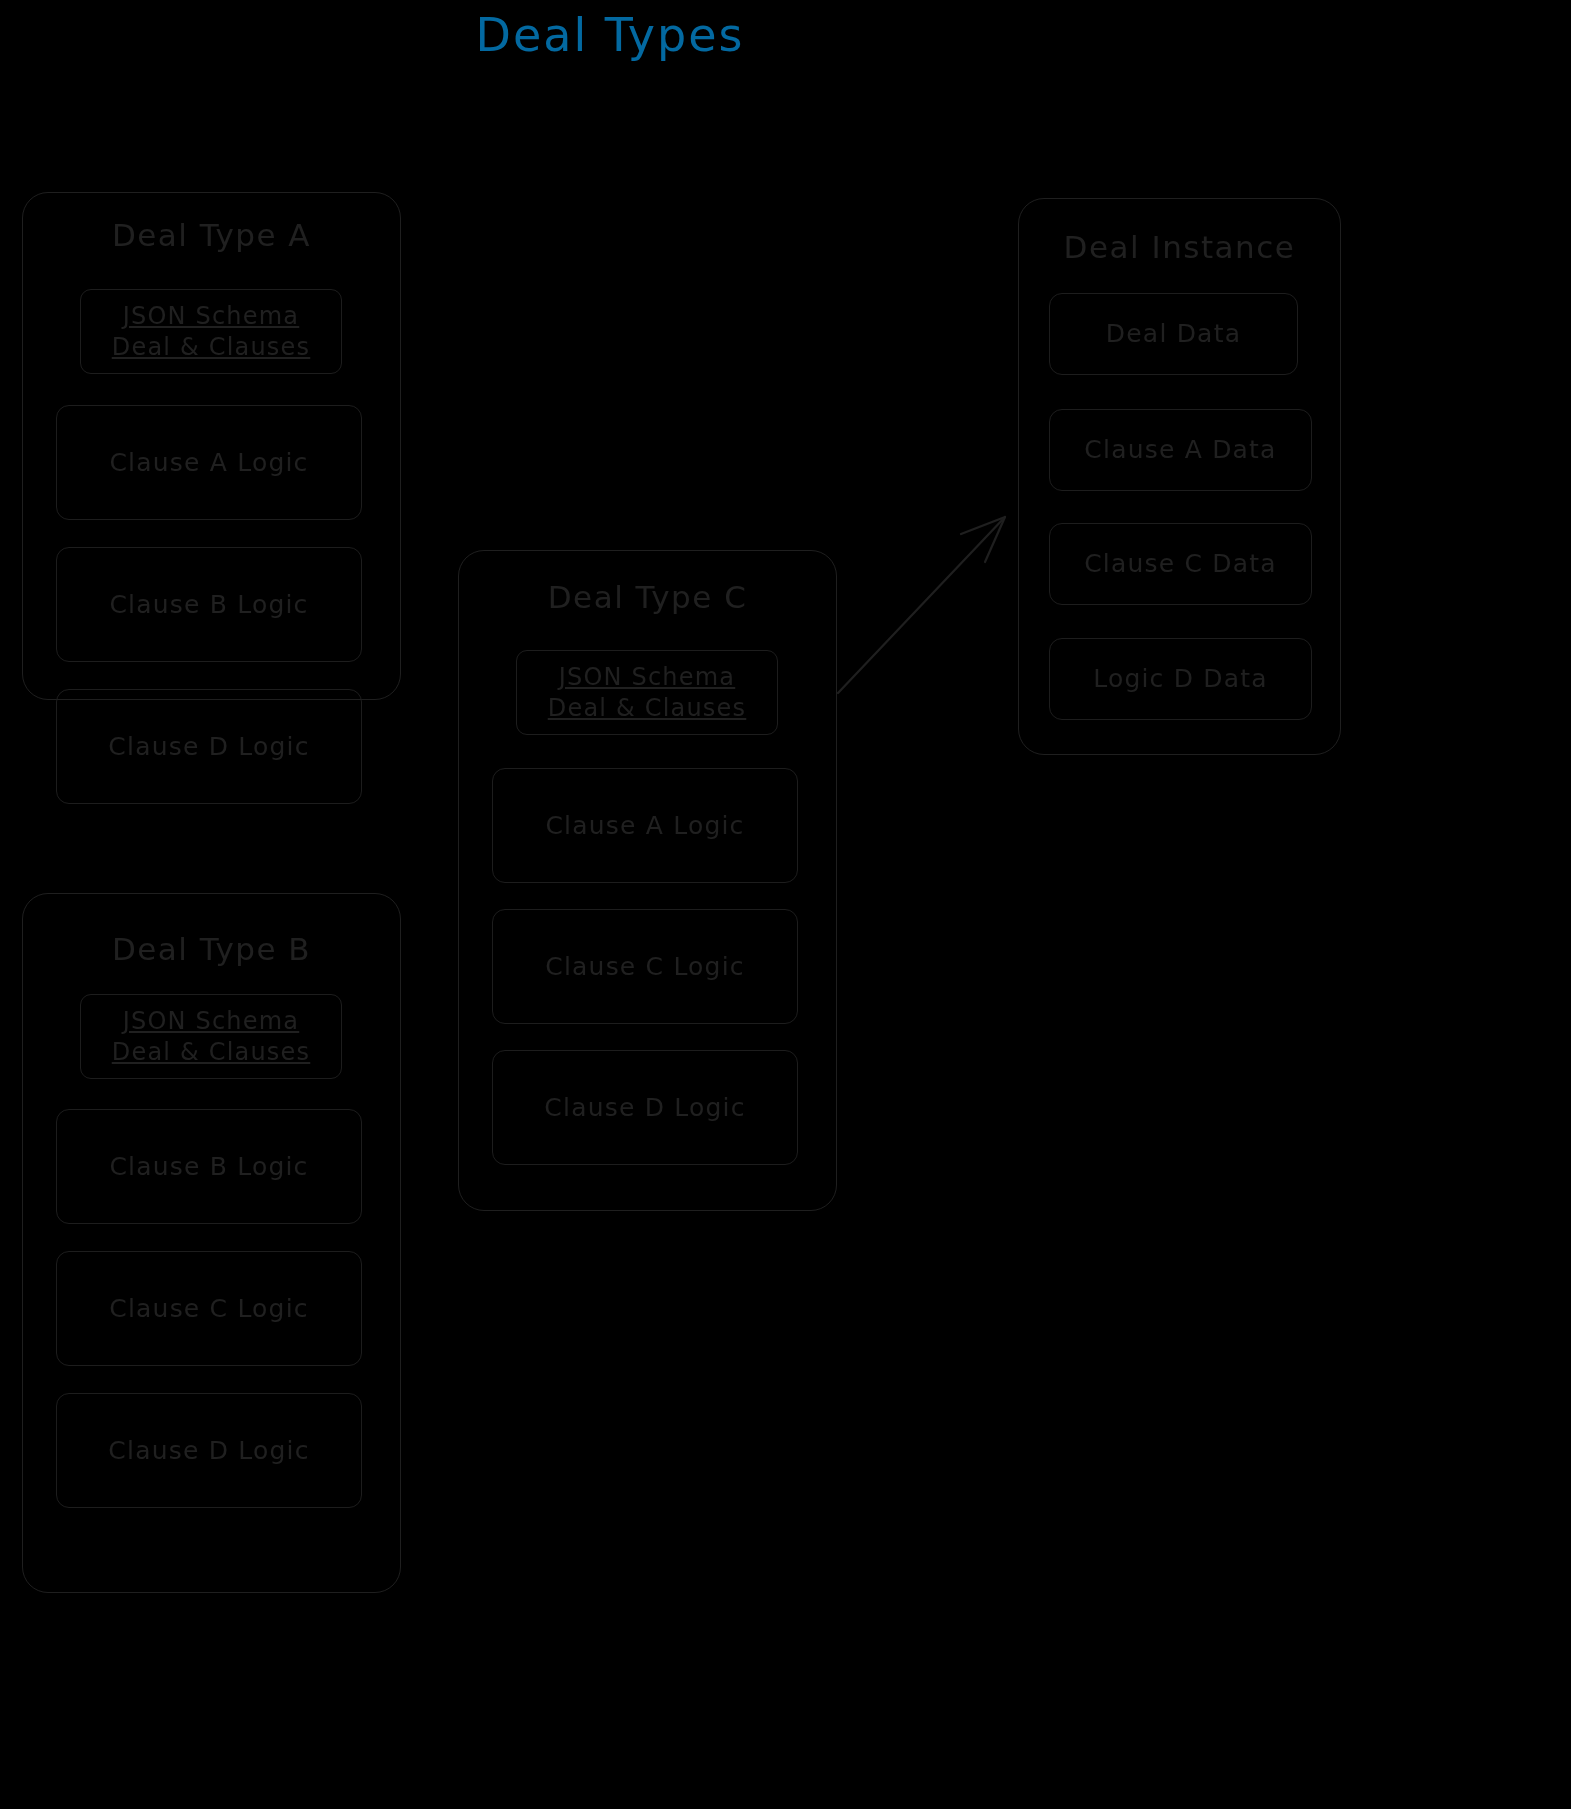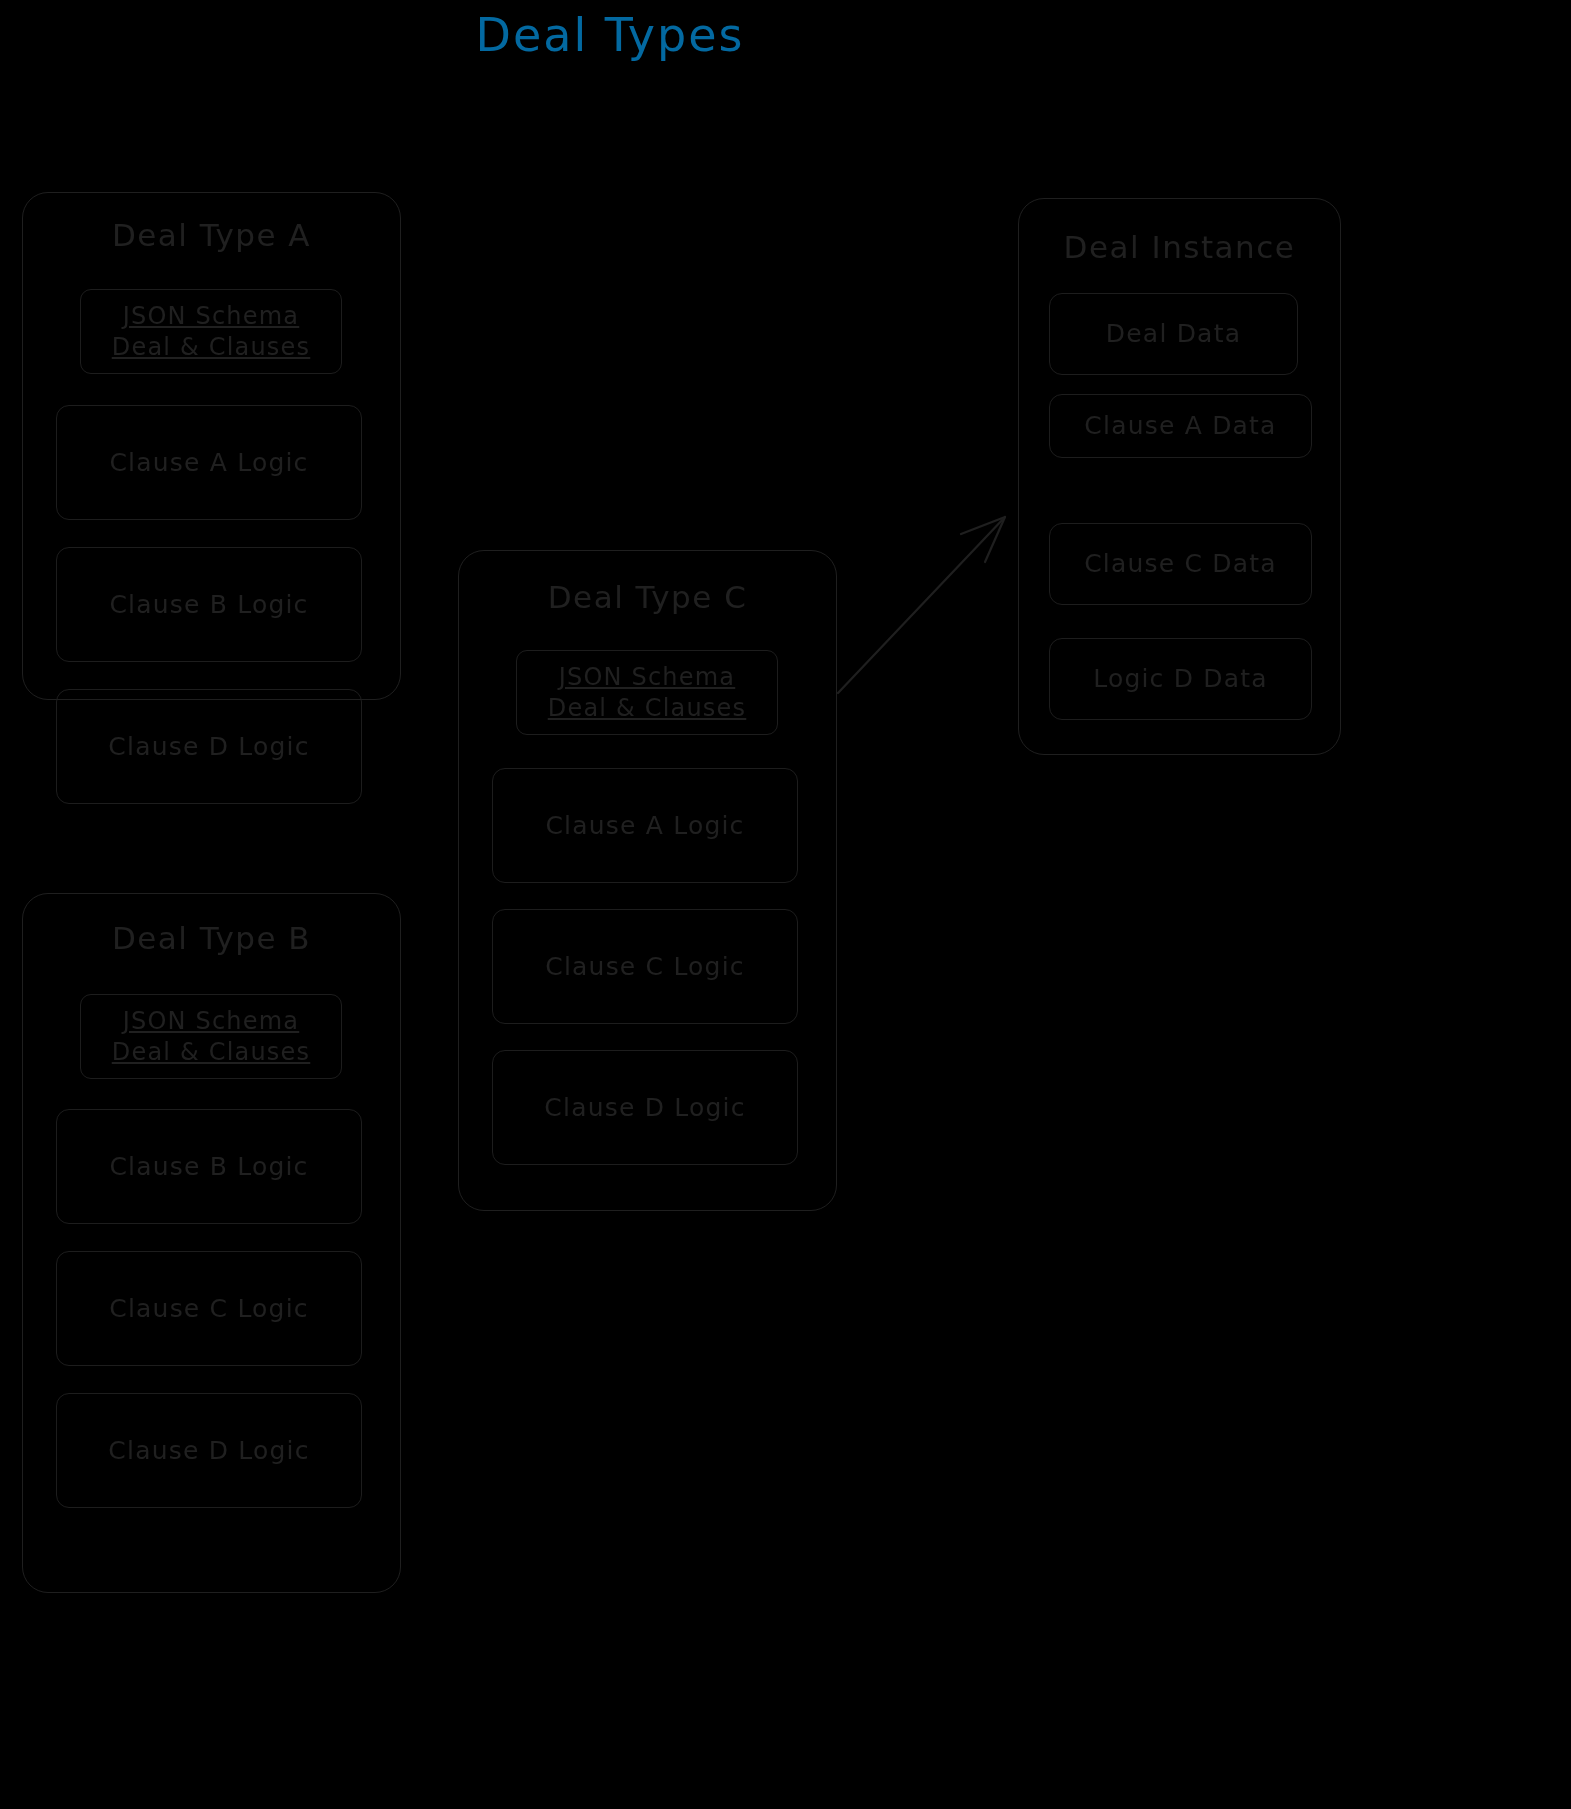--- a/index.html
+++ b/index.html
@@ -79,21 +79,21 @@
         <span class="l2">Deal &amp; Clauses</span>
       </span>
     </div>
 
     <div class="node" style="left:33px;top:212px;width:306px;height:115px;">Clause A Logic</div>
     <div class="node" style="left:33px;top:354px;width:306px;height:115px;">Clause B Logic</div>
     <div class="node" style="left:33px;top:496px;width:306px;height:115px;">Clause D Logic</div>
   </div>
 
   <div class="group" style="left:22px;top:893px;width:379px;height:700px;">
-    <div class="group-title" style="top:26px;">Deal Type B</div>
+    <div class="group-title" style="top:37px;">Deal Type B</div>
 
     <div class="node schema" style="left:57px;top:100px;width:262px;height:85px;">
       <span>
         <span class="l1">JSON Schema</span>
         <span class="l2">Deal &amp; Clauses</span>
       </span>
     </div>
 
     <div class="node" style="left:33px;top:215px;width:306px;height:115px;">Clause B Logic</div>
     <div class="node" style="left:33px;top:357px;width:306px;height:115px;">Clause C Logic</div>
@@ -112,21 +112,21 @@
 
     <div class="node" style="left:33px;top:217px;width:306px;height:115px;">Clause A Logic</div>
     <div class="node" style="left:33px;top:358px;width:306px;height:115px;">Clause C Logic</div>
     <div class="node" style="left:33px;top:499px;width:306px;height:115px;">Clause D Logic</div>
   </div>
 
   <div class="group" style="left:1018px;top:198px;width:323px;height:557px;">
     <div class="group-title" style="top:30px;">Deal Instance</div>
 
     <div class="node" style="left:30px;top:94px;width:249px;height:82px;">Deal Data</div>
-    <div class="node" style="left:30px;top:195px;width:263px;height:64px;">Clause A Data</div>
+    <div class="node" style="left:30px;top:210px;width:263px;height:82px;">Clause A Data</div>
     <div class="node" style="left:30px;top:324px;width:263px;height:82px;">Clause C Data</div>
     <div class="node" style="left:30px;top:439px;width:263px;height:82px;">Logic D Data</div>
   </div>
 
   <svg class="arrow-svg" viewBox="0 0 1571 1809" xmlns="http://www.w3.org/2000/svg">
     <g fill="none" stroke="#1f1f1f" stroke-width="2.2" stroke-linecap="round" stroke-linejoin="round">
       <line x1="838" y1="693" x2="1005" y2="517"></line>
       <path d="M1005 517 L 961 534"></path>
       <path d="M1005 517 L 985 562"></path>
     </g>

